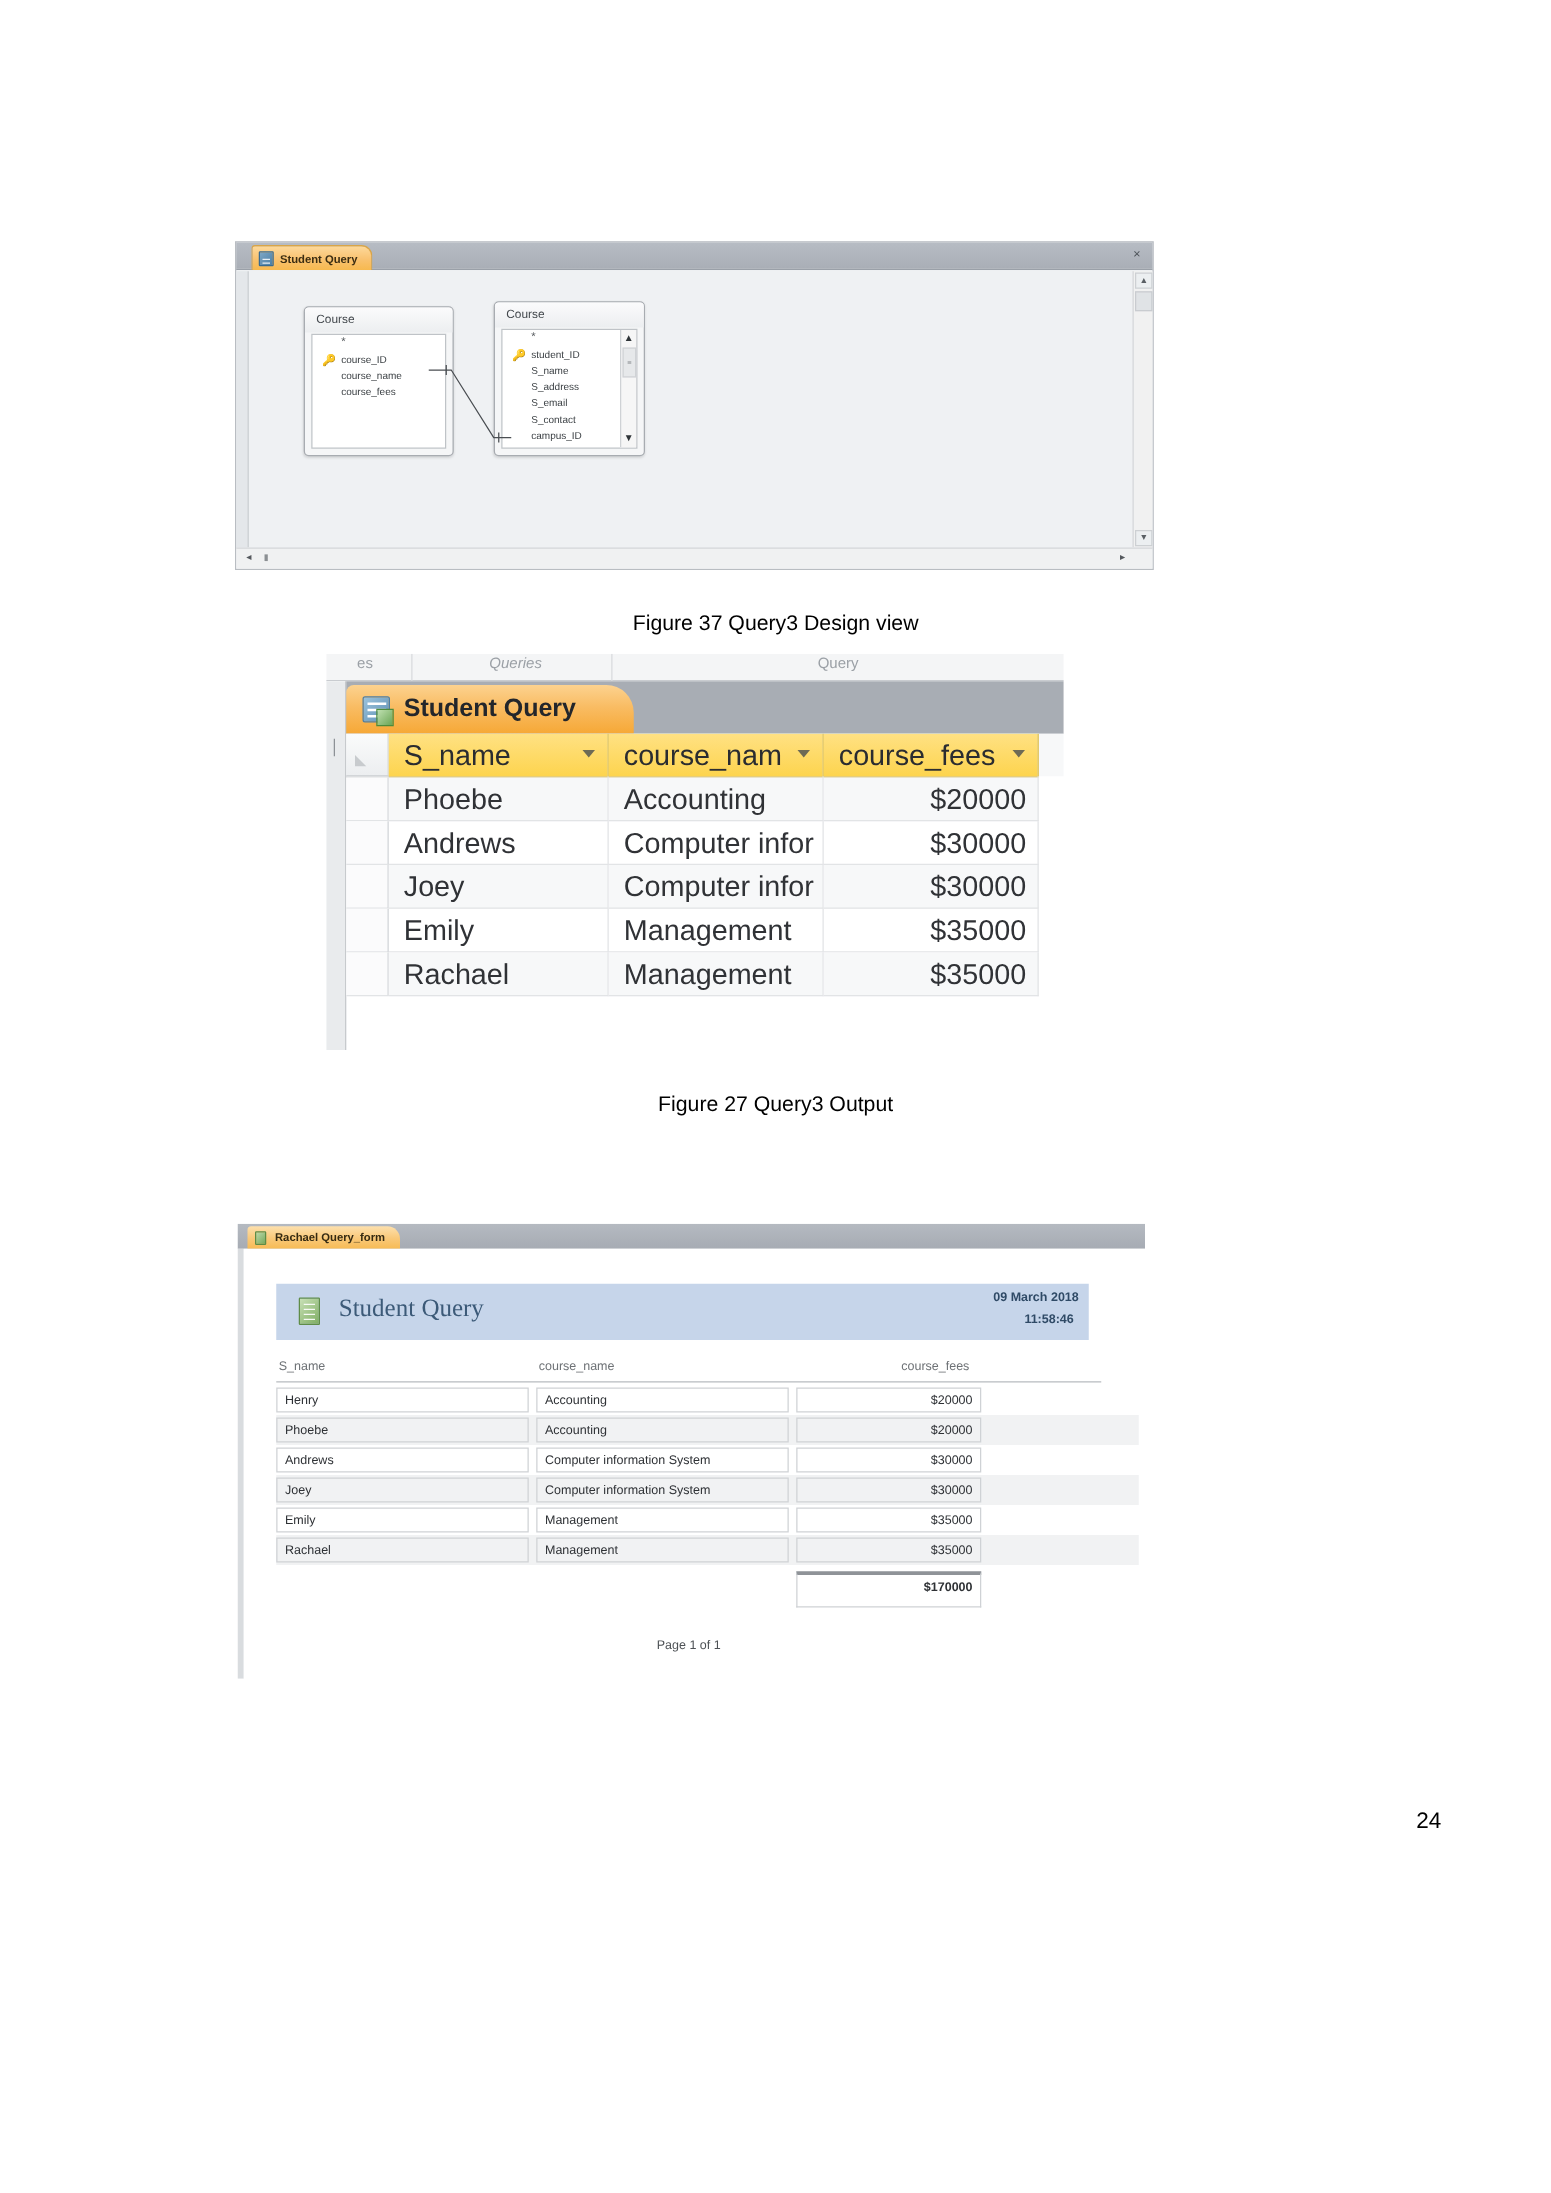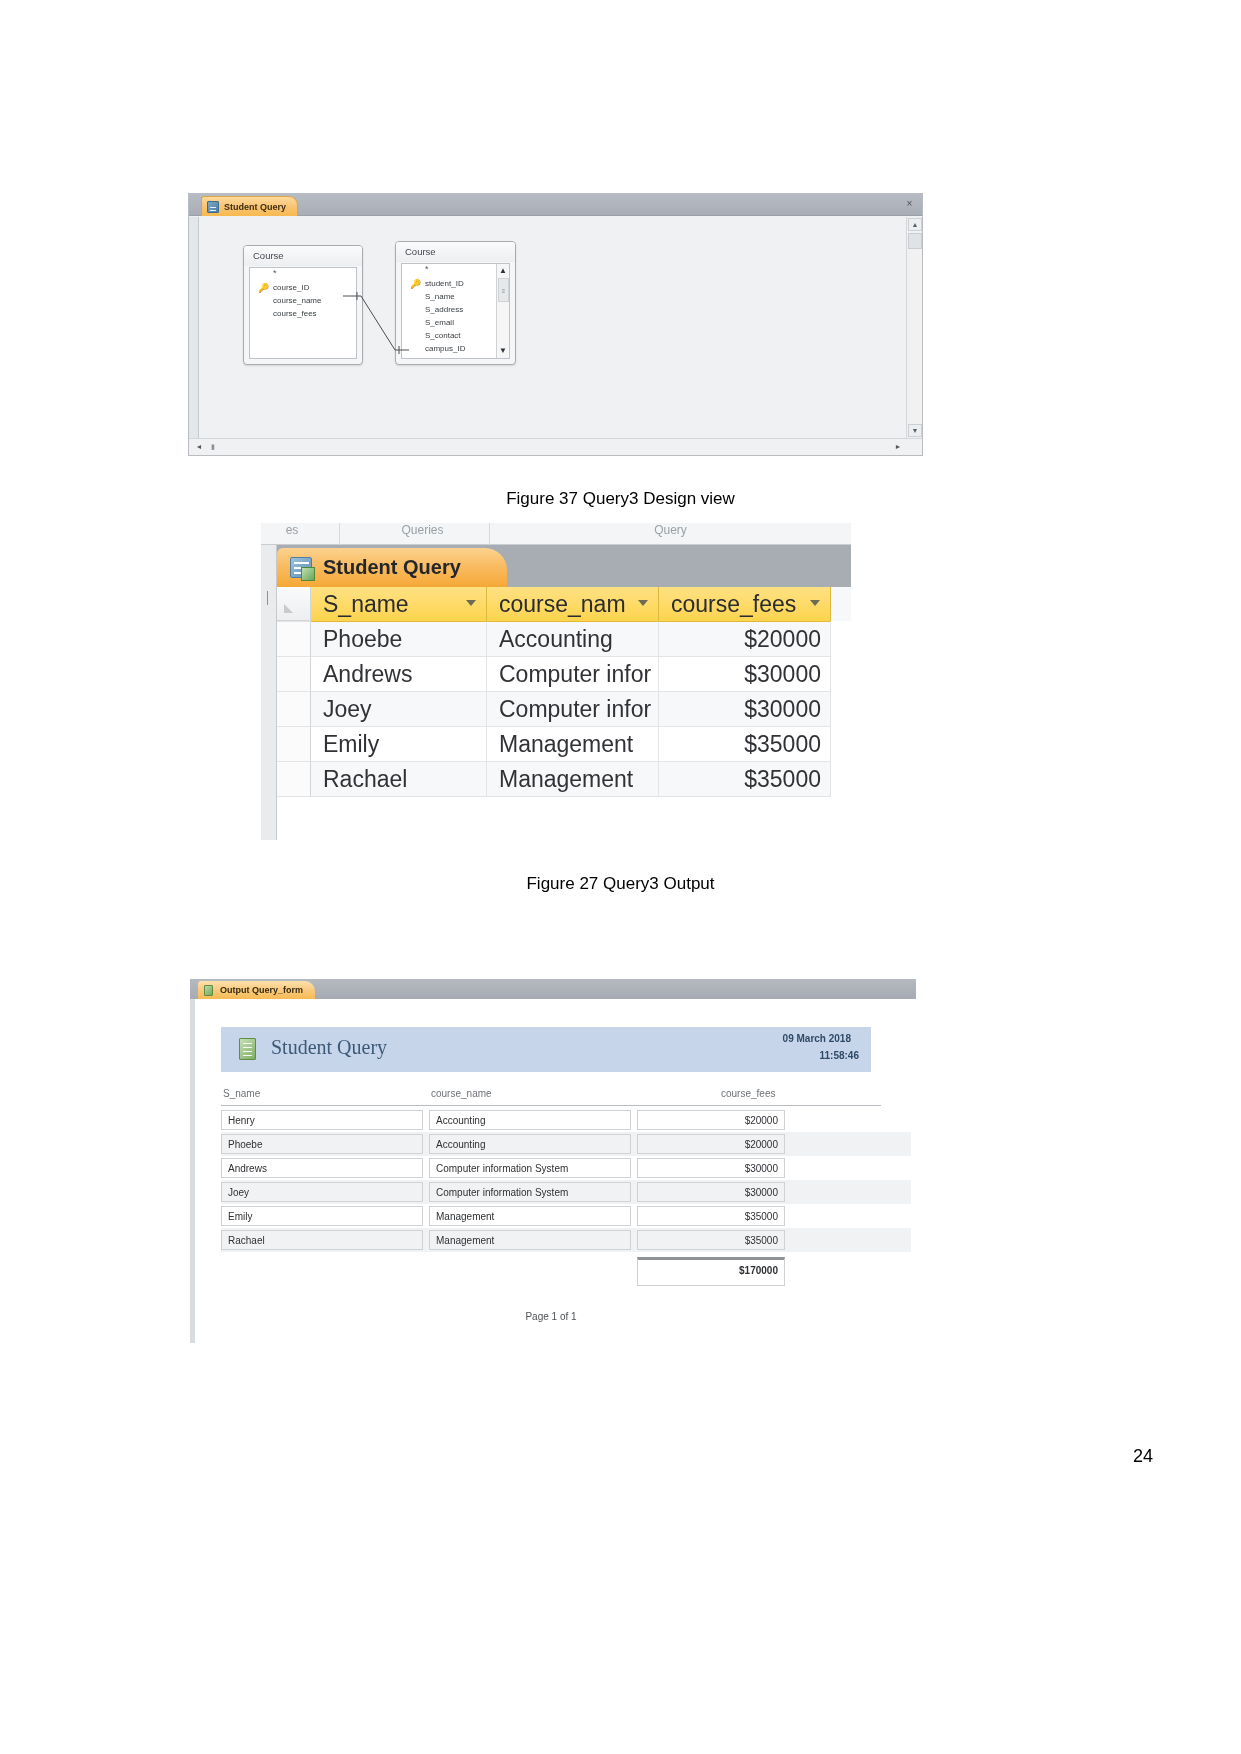--- a/index.html
+++ b/index.html
@@ -455,21 +455,21 @@
   .f39-title {
     position: absolute;
     left: 50px; top: 9px;
     font-size: 20px;
     color: #3c5a78;
     font-family: "Liberation Serif", serif;
     white-space: nowrap;
   }
   .f39-date {
     position: absolute;
-    right: 20px; top: 6px;
+    right: 8px; top: 6px;
     font-size: 10px;
     color: #2f4a66;
     font-weight: bold;
     text-align: right;
     white-space: nowrap;
   }
   .f39-time {
     position: absolute;
     right: 12px; top: 23px;
     font-size: 10px;
@@ -615,21 +615,21 @@
     <div class="fig37-br-right">►</div>
   </div>
 </div>
 
 <div class="caption" style="top:489px;">Figure 37 Query3 Design view</div>
 
 <div class="fig38">
 
   <div class="f38-ribbonrow">
     <div class="f38-rib-cell" style="left:0px; width:62px; border-left:none;">es</div>
-    <div class="f38-rib-cell" style="left:78px; width:166px;">Queries</div>
+    <div class="f38-rib-cell" style="left:68px; width:166px;font-style:italic;">Queries</div>
     <div class="f38-rib-cell" style="left:228px; width:362px;">Query</div>
   </div>
 
   <div class="f38-body">
     <div class="f38-gutter">
       <div class="f38-gutter-mark"></div>
     </div>
 
     <div class="f38-tabstrip">
       <div class="f38-tab">
@@ -702,21 +702,21 @@
   </div>
 </div>
 
 <div class="caption" style="top:874px;">Figure 27 Query3 Output</div>
 
 <div class="fig39">
 
   <div class="f39-tabstrip">
     <div class="f39-tab">
       <span class="f39-tab-icon"></span>
-      <span>Output Query_form</span>
+      <span>Rachael Query_form</span>
     </div>
   </div>
 
   <div class="f39-leftrail"></div>
 
   <div class="f39-page">
 
     <div class="f39-header">
       <span class="f39-header-icon"></span>
       <div class="f39-title">Student Query</div>

